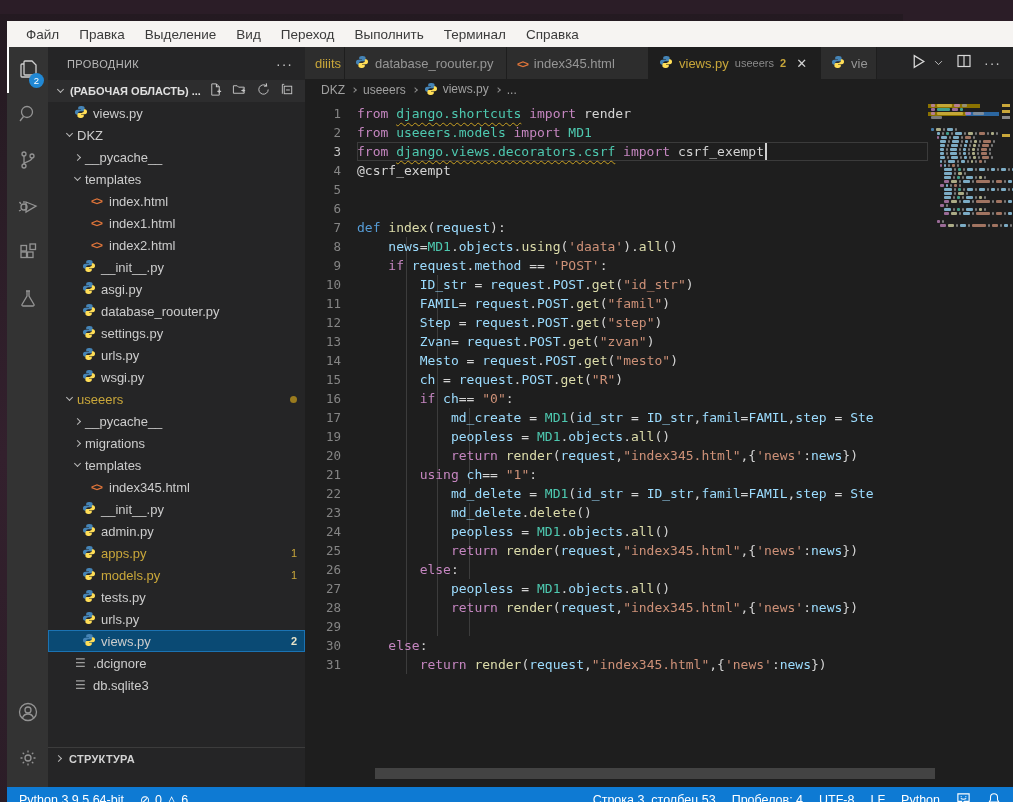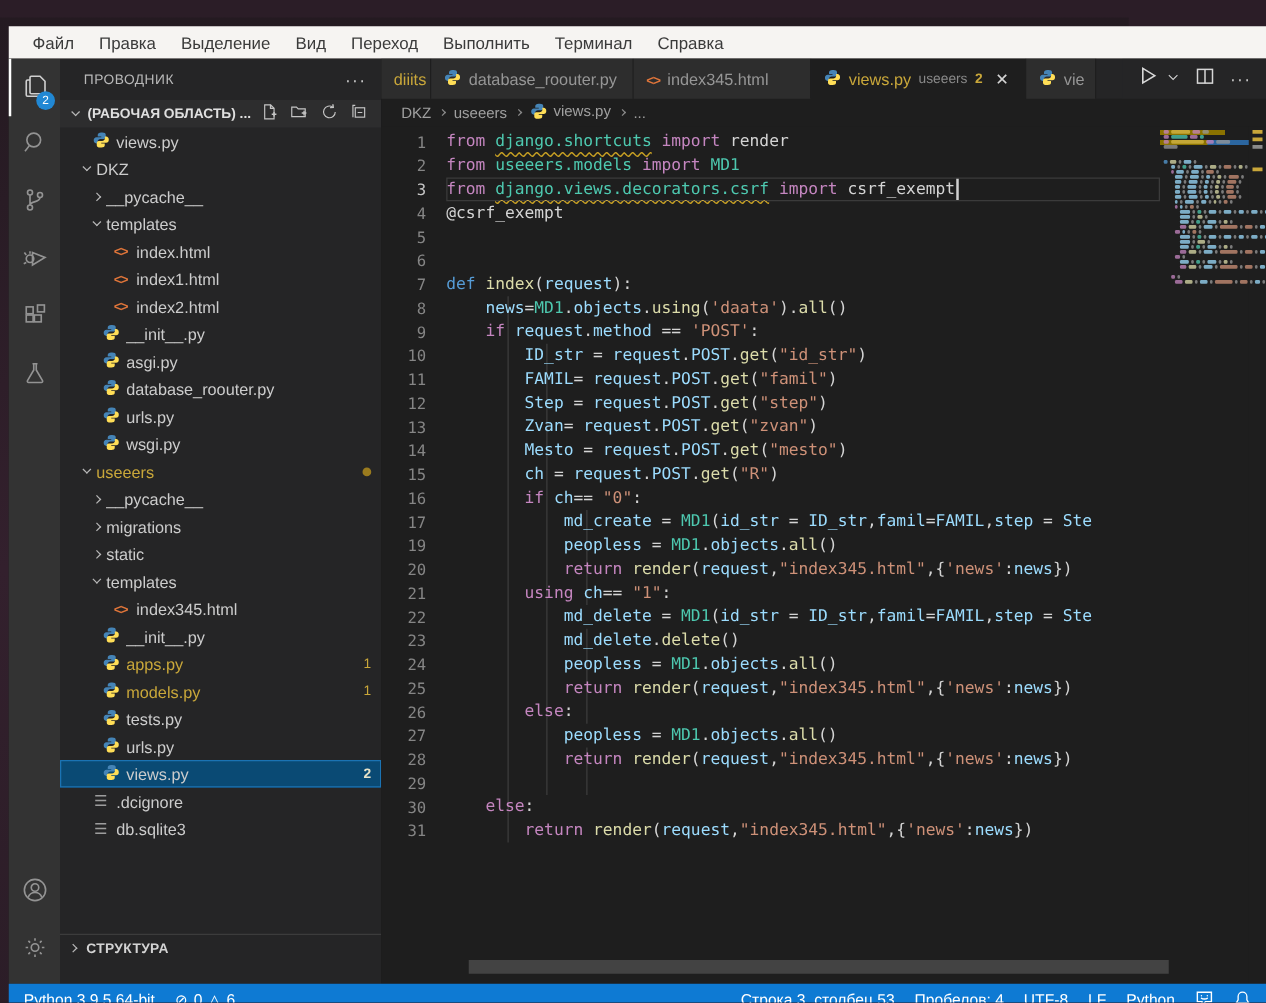--- a/index.html
+++ b/index.html
@@ -283,20 +283,28 @@
                 <path fill="#ffde57" d="M8.1 14.8c2 0 3.1-.9 3.1-2.1v-1.6H8v-.6h4.4c1.6 0 2.5-1.2 2.5-2.8 0-1.6-.9-2.8-2.5-2.8h-1.1v1.8c0 1.3-1.2 2.3-2.6 2.3h-3c-1 0-1.8.8-1.8 1.9v1.8c0 1.3 1.1 2.1 3.2 2.1z"></path>
               </svg></span>
             <span class="name">database_roouter.py</span>
           </div>
           <div class="tree-row">
             <span style="width:28px;flex:none;"></span>
             <span class="ficon"><svg class="py-icon" viewBox="0 0 16 16">
                 <path fill="#4584b6" d="M7.9 1.2c-2 0-3.1.9-3.1 2.1v1.6h3.2v.6H3.6C2 5.5 1.1 6.7 1.1 8.3c0 1.6.9 2.8 2.5 2.8h1.1V9.3c0-1.3 1.2-2.3 2.6-2.3h3c1 0 1.8-.8 1.8-1.9V3.3c0-1.3-1.1-2.1-3.2-2.1z"></path>
                 <path fill="#ffde57" d="M8.1 14.8c2 0 3.1-.9 3.1-2.1v-1.6H8v-.6h4.4c1.6 0 2.5-1.2 2.5-2.8 0-1.6-.9-2.8-2.5-2.8h-1.1v1.8c0 1.3-1.2 2.3-2.6 2.3h-3c-1 0-1.8.8-1.8 1.9v1.8c0 1.3 1.1 2.1 3.2 2.1z"></path>
               </svg></span>
+            <span class="name">settings.py</span>
+          </div>
+          <div class="tree-row">
+            <span style="width:28px;flex:none;"></span>
+            <span class="ficon"><svg class="py-icon" viewBox="0 0 16 16">
+                <path fill="#4584b6" d="M7.9 1.2c-2 0-3.1.9-3.1 2.1v1.6h3.2v.6H3.6C2 5.5 1.1 6.7 1.1 8.3c0 1.6.9 2.8 2.5 2.8h1.1V9.3c0-1.3 1.2-2.3 2.6-2.3h3c1 0 1.8-.8 1.8-1.9V3.3c0-1.3-1.1-2.1-3.2-2.1z"></path>
+                <path fill="#ffde57" d="M8.1 14.8c2 0 3.1-.9 3.1-2.1v-1.6H8v-.6h4.4c1.6 0 2.5-1.2 2.5-2.8 0-1.6-.9-2.8-2.5-2.8h-1.1v1.8c0 1.3-1.2 2.3-2.6 2.3h-3c-1 0-1.8.8-1.8 1.9v1.8c0 1.3 1.1 2.1 3.2 2.1z"></path>
+              </svg></span>
             <span class="name">urls.py</span>
           </div>
           <div class="tree-row">
             <span style="width:28px;flex:none;"></span>
             <span class="ficon"><svg class="py-icon" viewBox="0 0 16 16">
                 <path fill="#4584b6" d="M7.9 1.2c-2 0-3.1.9-3.1 2.1v1.6h3.2v.6H3.6C2 5.5 1.1 6.7 1.1 8.3c0 1.6.9 2.8 2.5 2.8h1.1V9.3c0-1.3 1.2-2.3 2.6-2.3h3c1 0 1.8-.8 1.8-1.9V3.3c0-1.3-1.1-2.1-3.2-2.1z"></path>
                 <path fill="#ffde57" d="M8.1 14.8c2 0 3.1-.9 3.1-2.1v-1.6H8v-.6h4.4c1.6 0 2.5-1.2 2.5-2.8 0-1.6-.9-2.8-2.5-2.8h-1.1v1.8c0 1.3-1.2 2.3-2.6 2.3h-3c-1 0-1.8.8-1.8 1.9v1.8c0 1.3 1.1 2.1 3.2 2.1z"></path>
               </svg></span>
             <span class="name">wsgi.py</span>
           </div>
@@ -311,40 +319,43 @@
             <span class="chev closed"></span>
             <span class="name">__pycache__</span>
           </div>
           <div class="tree-row">
             <span style="width:22px;flex:none;"></span>
             <span class="chev closed"></span>
             <span class="name">migrations</span>
           </div>
           <div class="tree-row">
             <span style="width:22px;flex:none;"></span>
-            <span class="chev closed"></span>
-            <span class="name">static</span>
-          </div>
-          <div class="tree-row">
-            <span style="width:22px;flex:none;"></span>
             <span class="chev open"></span>
             <span class="name">templates</span>
           </div>
           <div class="tree-row">
             <span style="width:36px;flex:none;"></span>
             <span class="ficon"><span class="html-glyph">&lt;&gt;</span></span>
             <span class="name">index345.html</span>
           </div>
           <div class="tree-row">
             <span style="width:28px;flex:none;"></span>
             <span class="ficon"><svg class="py-icon" viewBox="0 0 16 16">
                 <path fill="#4584b6" d="M7.9 1.2c-2 0-3.1.9-3.1 2.1v1.6h3.2v.6H3.6C2 5.5 1.1 6.7 1.1 8.3c0 1.6.9 2.8 2.5 2.8h1.1V9.3c0-1.3 1.2-2.3 2.6-2.3h3c1 0 1.8-.8 1.8-1.9V3.3c0-1.3-1.1-2.1-3.2-2.1z"></path>
                 <path fill="#ffde57" d="M8.1 14.8c2 0 3.1-.9 3.1-2.1v-1.6H8v-.6h4.4c1.6 0 2.5-1.2 2.5-2.8 0-1.6-.9-2.8-2.5-2.8h-1.1v1.8c0 1.3-1.2 2.3-2.6 2.3h-3c-1 0-1.8.8-1.8 1.9v1.8c0 1.3 1.1 2.1 3.2 2.1z"></path>
               </svg></span>
             <span class="name">__init__.py</span>
+          </div>
+          <div class="tree-row">
+            <span style="width:28px;flex:none;"></span>
+            <span class="ficon"><svg class="py-icon" viewBox="0 0 16 16">
+                <path fill="#4584b6" d="M7.9 1.2c-2 0-3.1.9-3.1 2.1v1.6h3.2v.6H3.6C2 5.5 1.1 6.7 1.1 8.3c0 1.6.9 2.8 2.5 2.8h1.1V9.3c0-1.3 1.2-2.3 2.6-2.3h3c1 0 1.8-.8 1.8-1.9V3.3c0-1.3-1.1-2.1-3.2-2.1z"></path>
+                <path fill="#ffde57" d="M8.1 14.8c2 0 3.1-.9 3.1-2.1v-1.6H8v-.6h4.4c1.6 0 2.5-1.2 2.5-2.8 0-1.6-.9-2.8-2.5-2.8h-1.1v1.8c0 1.3-1.2 2.3-2.6 2.3h-3c-1 0-1.8.8-1.8 1.9v1.8c0 1.3 1.1 2.1 3.2 2.1z"></path>
+              </svg></span>
+            <span class="name">admin.py</span>
           </div>
           <div class="tree-row warn">
             <span style="width:28px;flex:none;"></span>
             <span class="ficon"><svg class="py-icon" viewBox="0 0 16 16">
                 <path fill="#4584b6" d="M7.9 1.2c-2 0-3.1.9-3.1 2.1v1.6h3.2v.6H3.6C2 5.5 1.1 6.7 1.1 8.3c0 1.6.9 2.8 2.5 2.8h1.1V9.3c0-1.3 1.2-2.3 2.6-2.3h3c1 0 1.8-.8 1.8-1.9V3.3c0-1.3-1.1-2.1-3.2-2.1z"></path>
                 <path fill="#ffde57" d="M8.1 14.8c2 0 3.1-.9 3.1-2.1v-1.6H8v-.6h4.4c1.6 0 2.5-1.2 2.5-2.8 0-1.6-.9-2.8-2.5-2.8h-1.1v1.8c0 1.3-1.2 2.3-2.6 2.3h-3c-1 0-1.8.8-1.8 1.9v1.8c0 1.3 1.1 2.1 3.2 2.1z"></path>
               </svg></span>
             <span class="name">apps.py</span>
             <span class="row-badge">1</span>
           </div>

